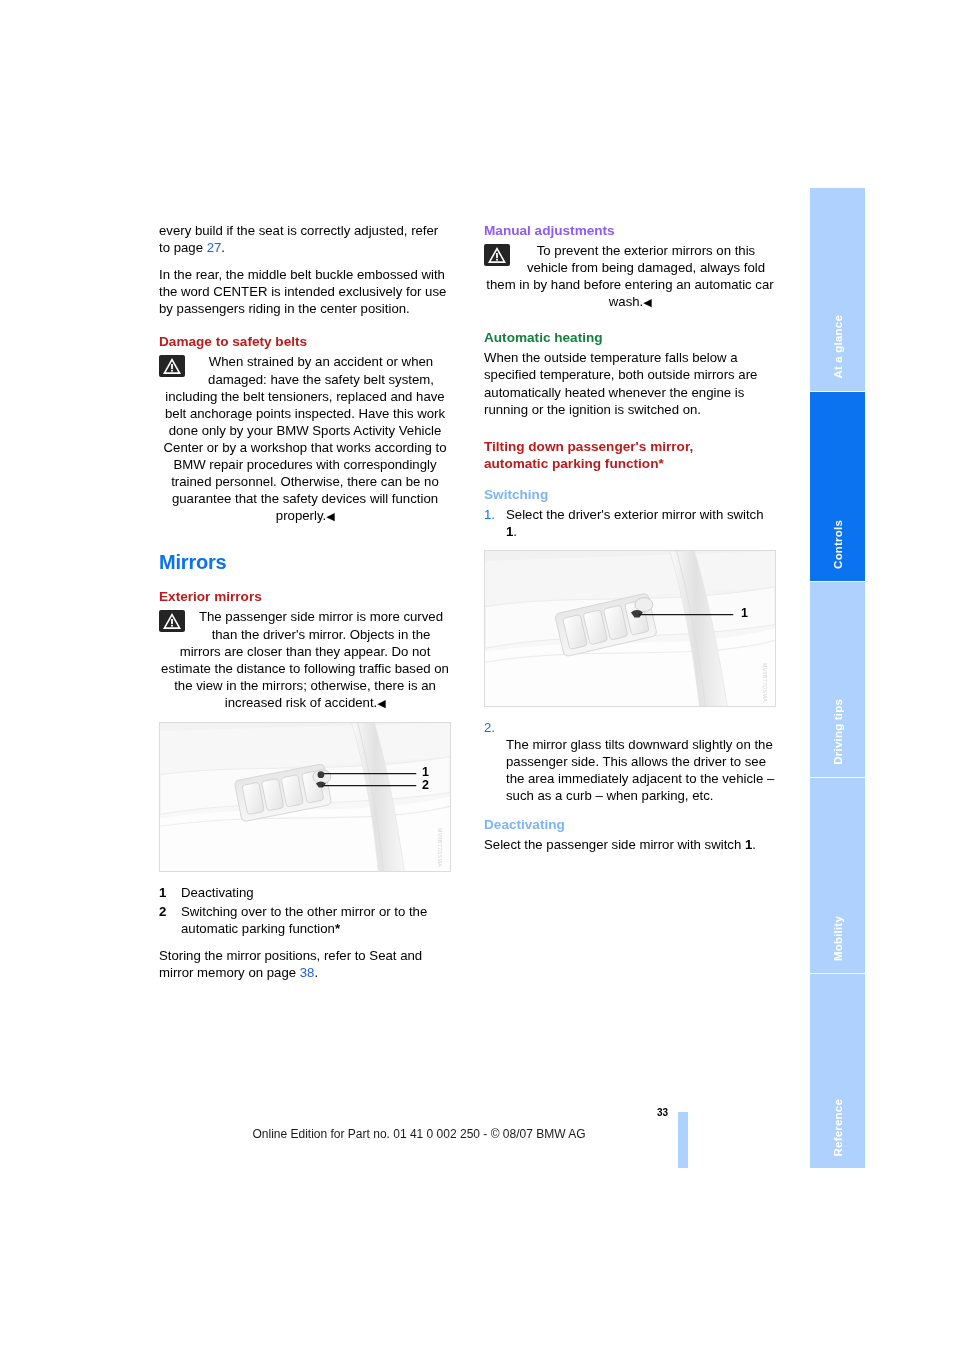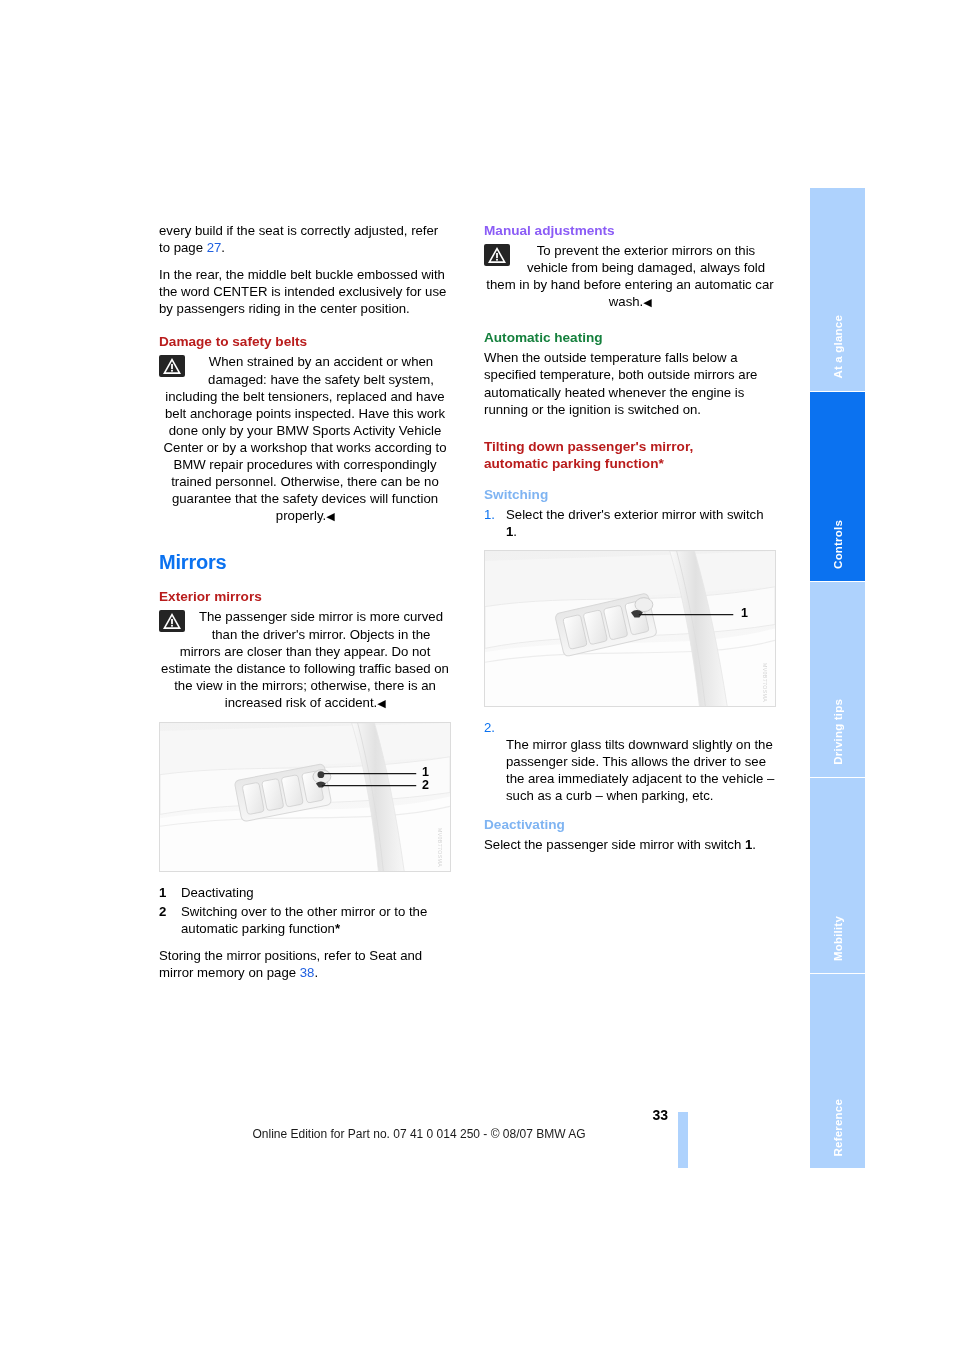--- a/index.html
+++ b/index.html
@@ -132,21 +132,21 @@
     letter-spacing: .2px;
     white-space: nowrap;
   }
 
   
   .pagenum {
     position: absolute;
     left: 612px; top: 1107px;
     width: 56px;
     text-align: right;
-    font-size: 14px;
+    font-size: 10px;
     font-weight: bold;
     color: #000;
   }
   .pagebar {
     position: absolute;
     left: 678px; top: 1112px;
     width: 10px; height: 56px;
     background: #aed2fd;
   }
   .imprint {
@@ -365,15 +365,15 @@
     <div class="tab" style="height:196px;">
       <span>Mobility</span>
     </div>
     <div class="tab" style="height:194px; border-bottom:none;">
       <span>Reference</span>
     </div>
   </div>
 
   <div class="pagenum">33</div>
   <div class="pagebar"></div>
-  <div class="imprint">Online Edition for Part no. 07 41 0 014 250 - © 08/07 BMW AG</div>
+  <div class="imprint">Online Edition for Part no. 01 41 0 002 250 - © 08/07 BMW AG</div>
 
 </div>
 
 </body></html>

